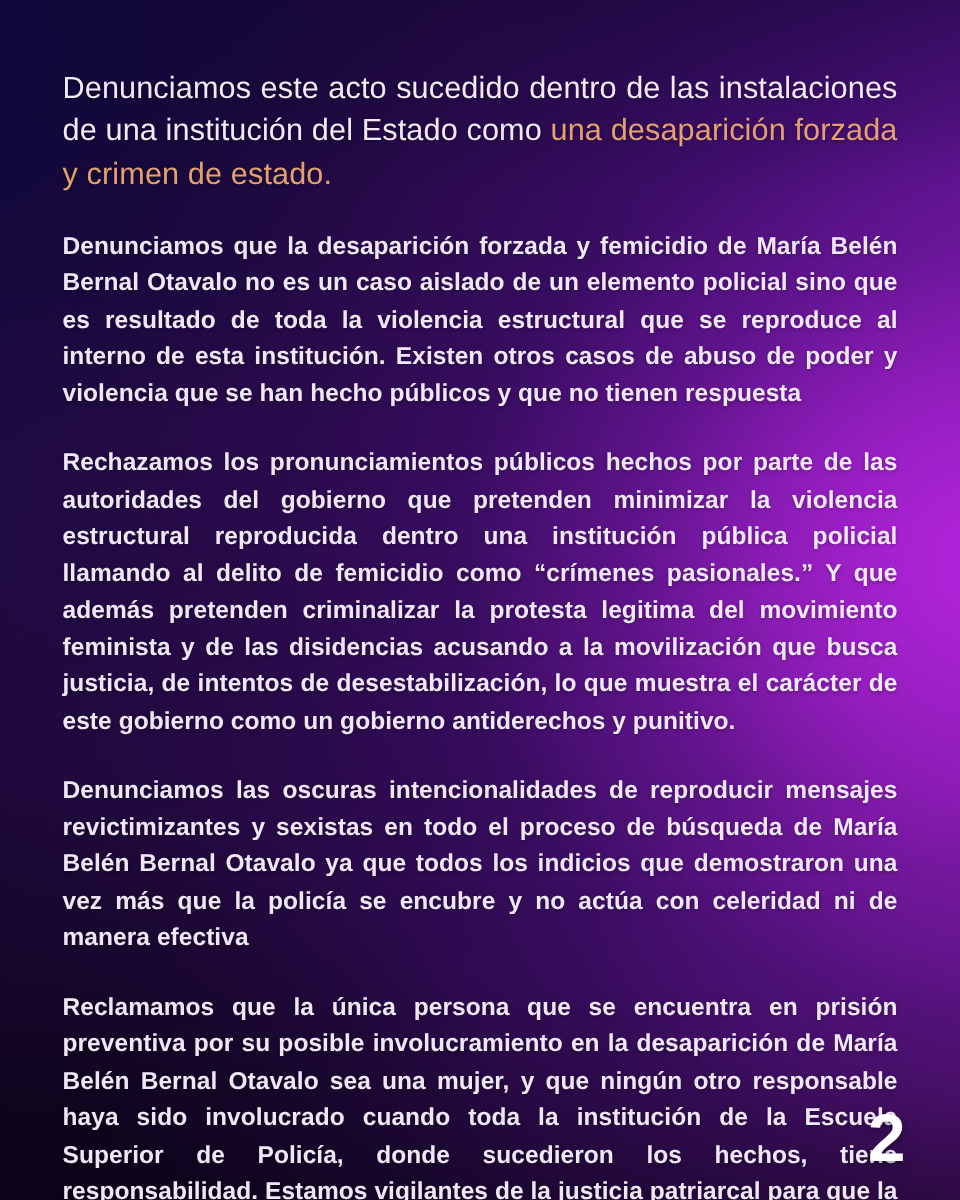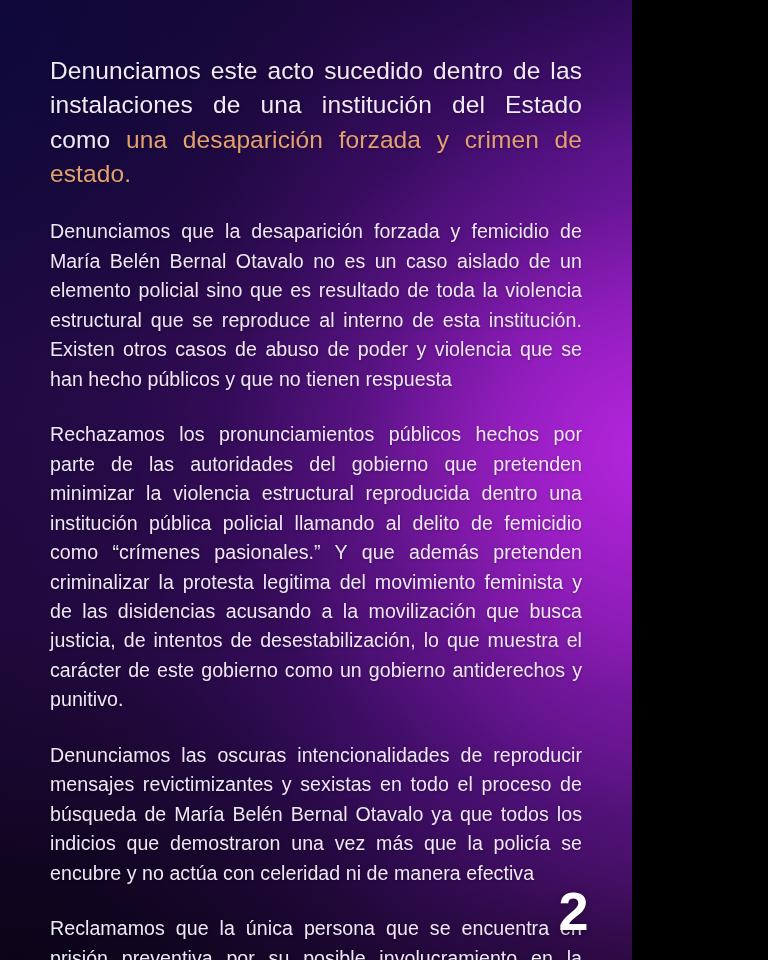--- a/index.html
+++ b/index.html
@@ -3,21 +3,21 @@
 <meta charset="utf-8">
 <style>
   html, body {
     margin: 0;
     padding: 0;
     background: #000;
   }
 
   #poster {
     position: relative;
-    width: 632px;
+    width: 768px;
     height: 960px;
     overflow: hidden;
     font-family: "Liberation Sans", "DejaVu Sans", sans-serif;
     background-color: #2a0a4a;
     
     background-image:
       
       radial-gradient(ellipse 620px 520px at 104% 47%,
         rgba(186, 38, 226, 0.96) 0%,
         rgba(160, 32, 200, 0.80) 26%,
@@ -87,21 +87,21 @@
     color: #e5a071;
   }
 
   
   .headline > span { display: inline; }
 
   p.para {
     margin: 0 0 26px 0;
     font-size: 19.6px;
     line-height: 1.505;
-    font-weight: 400;
+    font-weight: 700;
     color: #efe7f6;
     text-align: justify;
     text-justify: inter-word;
     letter-spacing: 0.05px;
     text-shadow: 0 1px 3px rgba(0,0,0,0.30);
   }
 
   p.para:last-of-type {
     margin-bottom: 0;
   }

